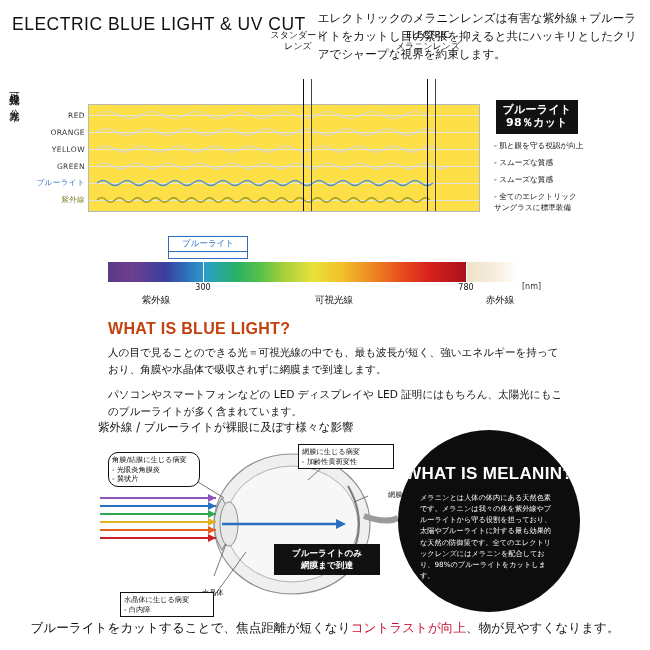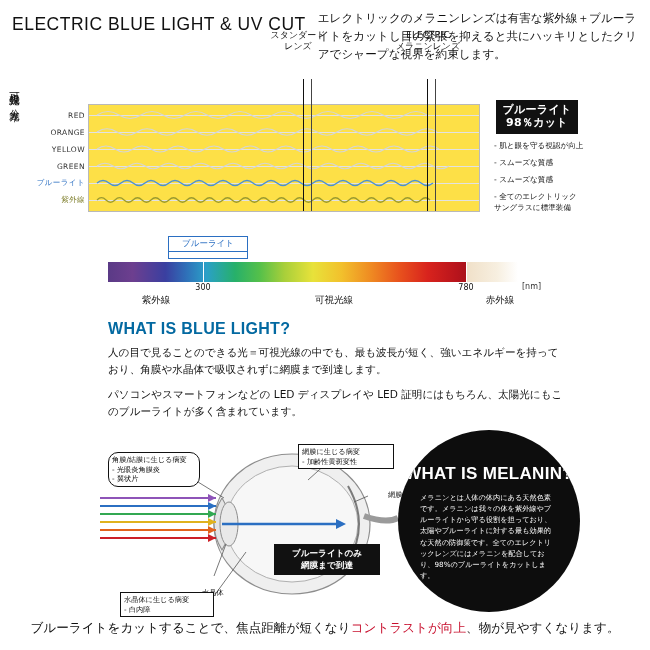--- a/index.html
+++ b/index.html
@@ -99,21 +99,21 @@
   }
   .nm{position:absolute;left:414px;top:46px;font-size:8px;color:#333;font-family:"DejaVu Sans",sans-serif;}
   .zone{
     position:absolute;top:58px;font-size:9.5px;color:#111;transform:translateX(-50%);
     font-family:"DejaVu Sans",sans-serif;
   }
 
   
   .wibl-title{
     position:absolute;left:108px;top:320px;font-size:16px;font-weight:bold;letter-spacing:.3px;
-    color:#0369a1;font-family:"Liberation Sans",sans-serif;
+    color:#c2410c;font-family:"Liberation Sans",sans-serif;
   }
   .wibl-body{
     position:absolute;left:108px;top:344px;width:460px;font-size:10.6px;line-height:1.62;
     color:#111;font-family:"DejaVu Sans",sans-serif;
   }
   .wibl-body p{margin:0 0 8px 0;}
 
   
   .eye-title{
     position:absolute;left:98px;top:420px;font-size:11.5px;color:#111;
@@ -235,20 +235,21 @@
     <div class="zone" style="left:226px;">可視光線</div>
     <div class="zone" style="left:392px;">赤外線</div>
   </div>
 
   <div class="wibl-title">WHAT IS BLUE LIGHT?</div>
   <div class="wibl-body">
     <p>人の目で見ることのできる光＝可視光線の中でも、最も波長が短く、強いエネルギーを持っており、角膜や水晶体で吸収されずに網膜まで到達します。</p>
     <p>パソコンやスマートフォンなどの LED ディスプレイや LED 証明にはもちろん、太陽光にもこのブルーライトが多く含まれています。</p>
   </div>
 
+  <div class="eye-title">紫外線 / ブルーライトが裸眼に及ぼす様々な影響</div>
 
   <div class="eye-area">
     <svg width="330" height="176" viewBox="0 0 330 176">
 
       <ellipse cx="196" cy="88" rx="78" ry="70" fill="#efefef" stroke="#8d8d8d" stroke-width="1.2"></ellipse>
       <ellipse cx="196" cy="88" rx="66" ry="58" fill="#f7f7f7" stroke="#b0b0b0" stroke-width="1"></ellipse>
 
       <path d="M126,62 q-16,26 0,52 q16,-26 0,-52" fill="#e4e4e4" stroke="#8d8d8d" stroke-width="1.1"></path>
       <ellipse cx="133" cy="88" rx="9" ry="22" fill="#e9e9e9" stroke="#8d8d8d" stroke-width="1"></ellipse>
 

